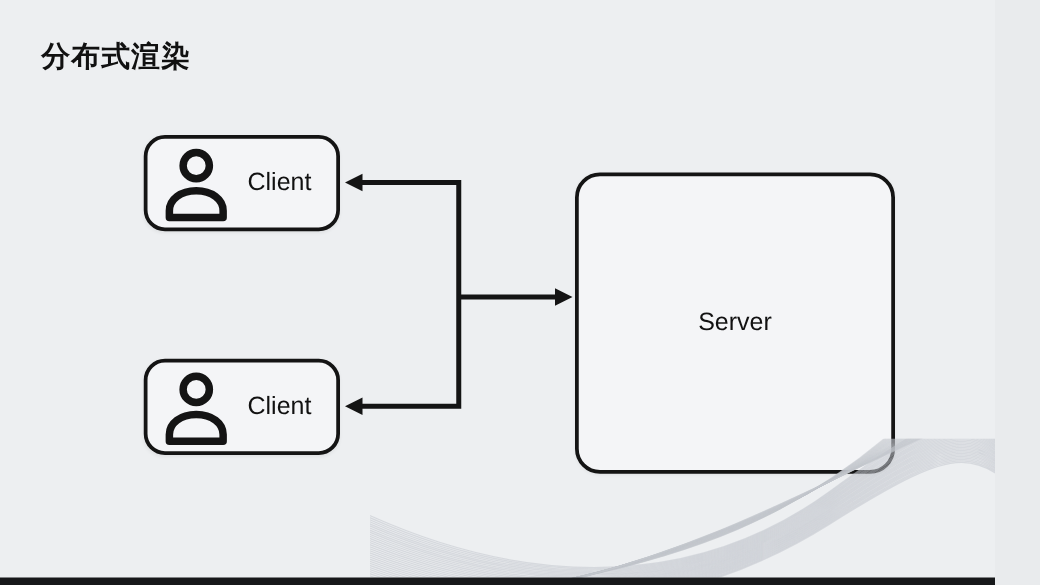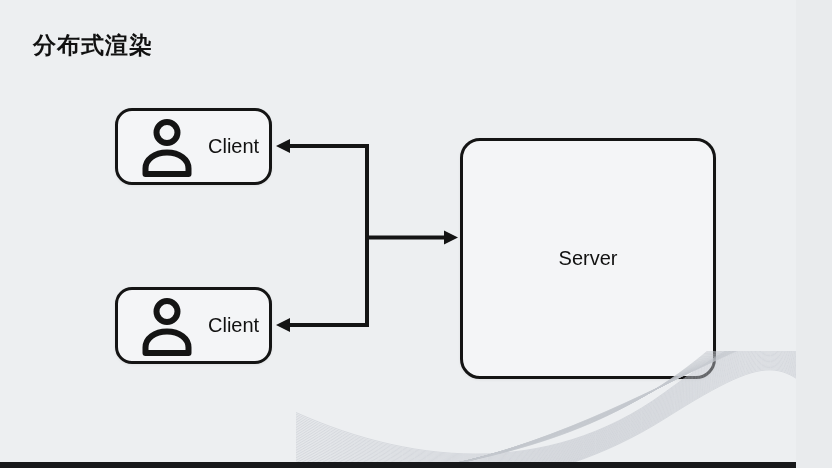--- a/index.html
+++ b/index.html
@@ -31,21 +31,21 @@
     border: 3px solid var(--stroke, #141414);
     display: flex;
     align-items: center;
     box-shadow: 0 1px 3px rgba(0,0,0,0.06);
   }
   .client-node {
     left: 115px;
     width: 157px;
     height: 77px;
     border-radius: 17px;
-    padding-left: 23px;
+    padding-left: 13px;
     gap: 15px;
   }
   .client-node.top { top: 108px; }
   .client-node.bottom { top: 287px; }
   .server-node {
     left: 460px;
     top: 117px;
     width: 256px;
     height: 241px;
     border-radius: 20px;

